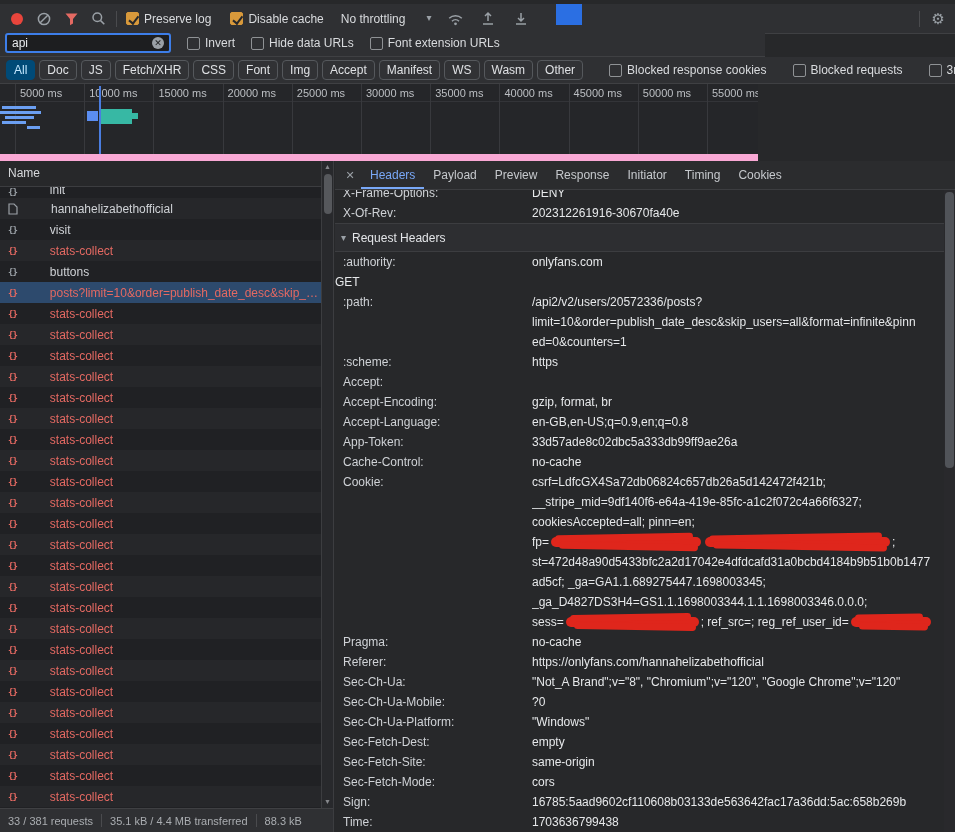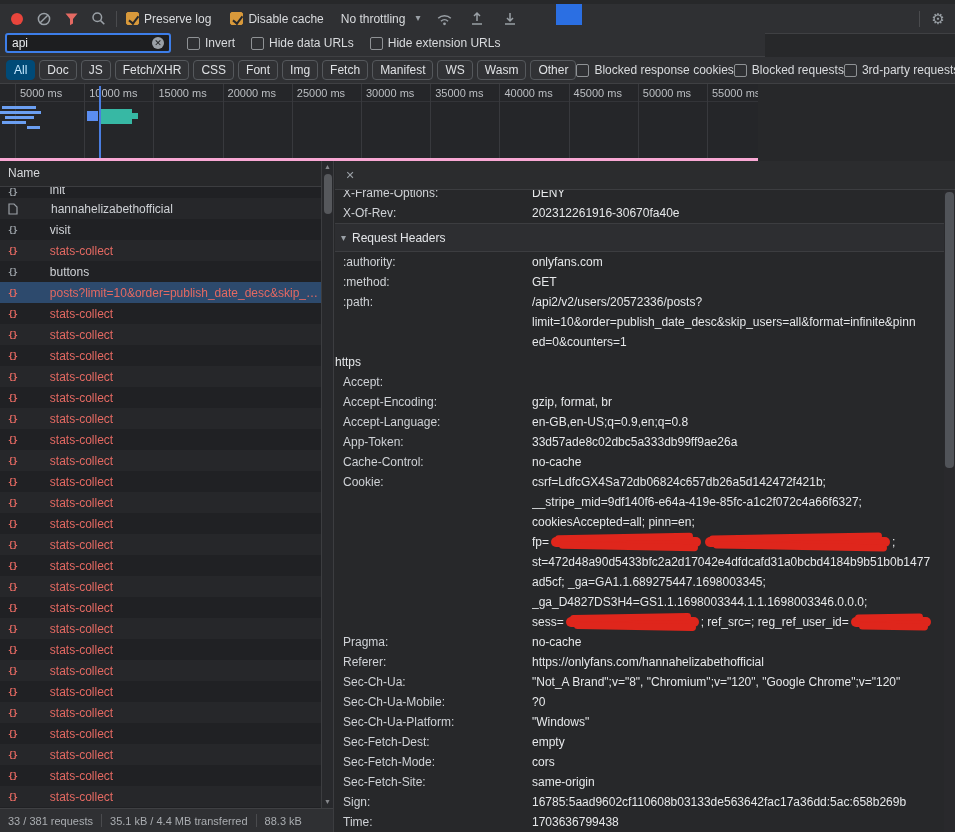--- a/index.html
+++ b/index.html
@@ -17,33 +17,33 @@
 .spacer{flex:1;}
 .gear{font-size:15px;color:#9aa0a6;line-height:1;}
 .blue-artifact{position:absolute;left:556px;top:0;width:26px;height:21px;background:#2b6fe3;}
 
 .cb{display:flex;align-items:center;gap:5px;flex:0 0 auto;}
 .cb .box{width:13px;height:13px;border:1.5px solid #8f9295;border-radius:2px;position:relative;flex:0 0 auto;}
 .cb.checked .box{background:#d8993b;border-color:#d8993b;}
 .cb.checked .box::after{content:"";position:absolute;left:3.5px;top:0.5px;width:3.5px;height:7.5px;border:solid #26272a;border-width:0 2px 2px 0;transform:rotate(38deg);}
 .cbl{color:#d9dbde;white-space:nowrap;}
 
-.dropdown{display:flex;align-items:flex-start;gap:10px;color:#d9dbde;white-space:nowrap;}
+.dropdown{display:flex;align-items:flex-start;gap:21px;color:#d9dbde;white-space:nowrap;}
 .caret{color:#9aa0a6;font-size:10px;}
 
 .filter-input{width:166px;height:20px;background:#1d1e20;border:2px solid #3d7ee9;border-radius:3px;display:flex;align-items:center;padding:0 5px;gap:4px;color:#e8eaed;}
 .fi-text{flex:1;}
 .fi-clear{width:12px;height:12px;border-radius:50%;background:#9aa0a6;color:#1d1e20;font-size:9px;line-height:12px;text-align:center;flex:0 0 auto;}
 
 .chips{display:flex;align-items:center;gap:4px;}
 .chip{padding:2px 7px;border:1px solid #55585c;border-radius:4px;color:#dfe1e4;background:#313235;white-space:nowrap;}
 .chip.selected{background:#004a77;border-color:#004a77;color:#c2e7ff;}
-.typerow .cb{margin-left:0;}
-
-.timeline{position:absolute;top:84px;left:0;width:758px;height:77px;background:#252629;border-bottom:3px solid #f9a8d4;overflow:hidden;}
+.typerow .cb{margin-left:26px;}
+
+.timeline{position:absolute;top:84px;left:0;width:758px;height:77px;background:#252629;border-bottom:7px solid #f9a8d4;overflow:hidden;}
 .tl-line{position:absolute;top:0;bottom:0;width:1px;background:#38393d;}
 .tl-hline{position:absolute;left:0;right:0;top:17px;height:1px;background:#333438;}
 .tl-label{position:absolute;top:3px;font-size:11px;color:#bcbfc3;white-space:nowrap;}
 .tl-bar{position:absolute;}
 
 .main{position:absolute;top:161px;left:0;width:955px;bottom:0;}
 .left{position:absolute;left:0;top:0;width:334px;bottom:0;background:#202124;border-right:1px solid #3c3d40;}
 .name-header{height:26px;line-height:25px;padding-left:8px;background:#27282a;border-bottom:1px solid #3c3d40;color:#d7d9dc;}
 .list{position:absolute;left:0;top:26px;right:12px;bottom:24px;overflow:hidden;}
 .req{height:21px;display:flex;align-items:center;gap:6px;padding-left:8px;white-space:nowrap;overflow:hidden;color:#cfd2d6;}
@@ -164,34 +164,34 @@
     <span class="cb">
       <span class="box"></span>
       <span class="cbl">Invert</span>
     </span>
     <span class="cb">
       <span class="box"></span>
       <span class="cbl">Hide data URLs</span>
     </span>
     <span class="cb">
       <span class="box"></span>
-      <span class="cbl">Hide extension URLs</span>
+      <span class="cbl">Font extension URLs</span>
     </span>
   </div>
 
   <div class="bar typerow">
     <div class="chips">
         <div class="chip selected">All</div>
         <div class="chip">Doc</div>
         <div class="chip">JS</div>
         <div class="chip">Fetch/XHR</div>
         <div class="chip">CSS</div>
         <div class="chip">Font</div>
         <div class="chip">Img</div>
-        <div class="chip">Fetch</div>
+        <div class="chip">Accept</div>
         <div class="chip">Manifest</div>
         <div class="chip">WS</div>
         <div class="chip">Wasm</div>
         <div class="chip">Other</div>
       </div>
     <span class="cb">
       <span class="box"></span>
       <span class="cbl">Blocked response cookies</span>
     </span>
     <span class="cb">
@@ -385,20 +385,29 @@
         <span class="sb-sep"></span>
         <span>35.1 kB / 4.4 MB transferred</span>
         <span class="sb-sep"></span>
         <span>88.3 kB</span>
       </div>
     </div>
 
     <div class="right">
       <div class="tabbar">
         <span class="tab-close">✕</span>
+        <div class="tabs">
+            <div class="tab selected">Headers</div>
+            <div class="tab">Payload</div>
+            <div class="tab">Preview</div>
+            <div class="tab">Response</div>
+            <div class="tab">Initiator</div>
+            <div class="tab">Timing</div>
+            <div class="tab">Cookies</div>
+          </div>
       </div>
       <div class="detail-content">
         <div class="cliprow">
           <div class="hrow">
             <div class="hname">X-Frame-Options:</div>
             <div class="hval">DENY</div>
           </div>
         </div>
         <div class="hrow">
           <div class="hname">X-Of-Rev:</div>
@@ -411,34 +420,34 @@
         </div>
         <div class="sect-divider"></div>
         <div>
             <div class="hrow">
               <div class="hname">:authority:</div>
               <div class="hval">
                 <div class="hline"><span>onlyfans.com</span></div>
               </div>
             </div>
             <div class="hrow">
-              <div class="hname">:method:</div>
               <div class="hval">
                 <div class="hline"><span>GET</span></div>
               </div>
             </div>
             <div class="hrow">
               <div class="hname">:path:</div>
               <div class="hval">
                 <div class="hline"><span>/api2/v2/users/20572336/posts?</span></div>
                 <div class="hline"><span>limit=10&amp;order=publish_date_desc&amp;skip_users=all&amp;format=infinite&amp;pinn</span></div>
                 <div class="hline"><span>ed=0&amp;counters=1</span></div>
               </div>
             </div>
             <div class="hrow">
+              <div class="hname">:scheme:</div>
               <div class="hval">
                 <div class="hline"><span>https</span></div>
               </div>
             </div>
             <div class="hrow">
               <div class="hname">Accept:</div>
             </div>
             <div class="hrow">
               <div class="hname">Accept-Encoding:</div>
               <div class="hval">
@@ -506,29 +515,29 @@
                 <div class="hline"><span>"Windows"</span></div>
               </div>
             </div>
             <div class="hrow">
               <div class="hname">Sec-Fetch-Dest:</div>
               <div class="hval">
                 <div class="hline"><span>empty</span></div>
               </div>
             </div>
             <div class="hrow">
+              <div class="hname">Sec-Fetch-Site:</div>
+              <div class="hval">
+                <div class="hline"><span>same-origin</span></div>
+              </div>
+            </div>
+            <div class="hrow">
               <div class="hname">Sec-Fetch-Mode:</div>
               <div class="hval">
                 <div class="hline"><span>cors</span></div>
-              </div>
-            </div>
-            <div class="hrow">
-              <div class="hname">Sec-Fetch-Site:</div>
-              <div class="hval">
-                <div class="hline"><span>same-origin</span></div>
               </div>
             </div>
             <div class="hrow">
               <div class="hname">Sign:</div>
               <div class="hval">
                 <div class="hline"><span>16785:5aad9602cf110608b03133de563642fac17a36dd:5ac:658b269b</span></div>
               </div>
             </div>
             <div class="hrow">
               <div class="hname">Time:</div>

